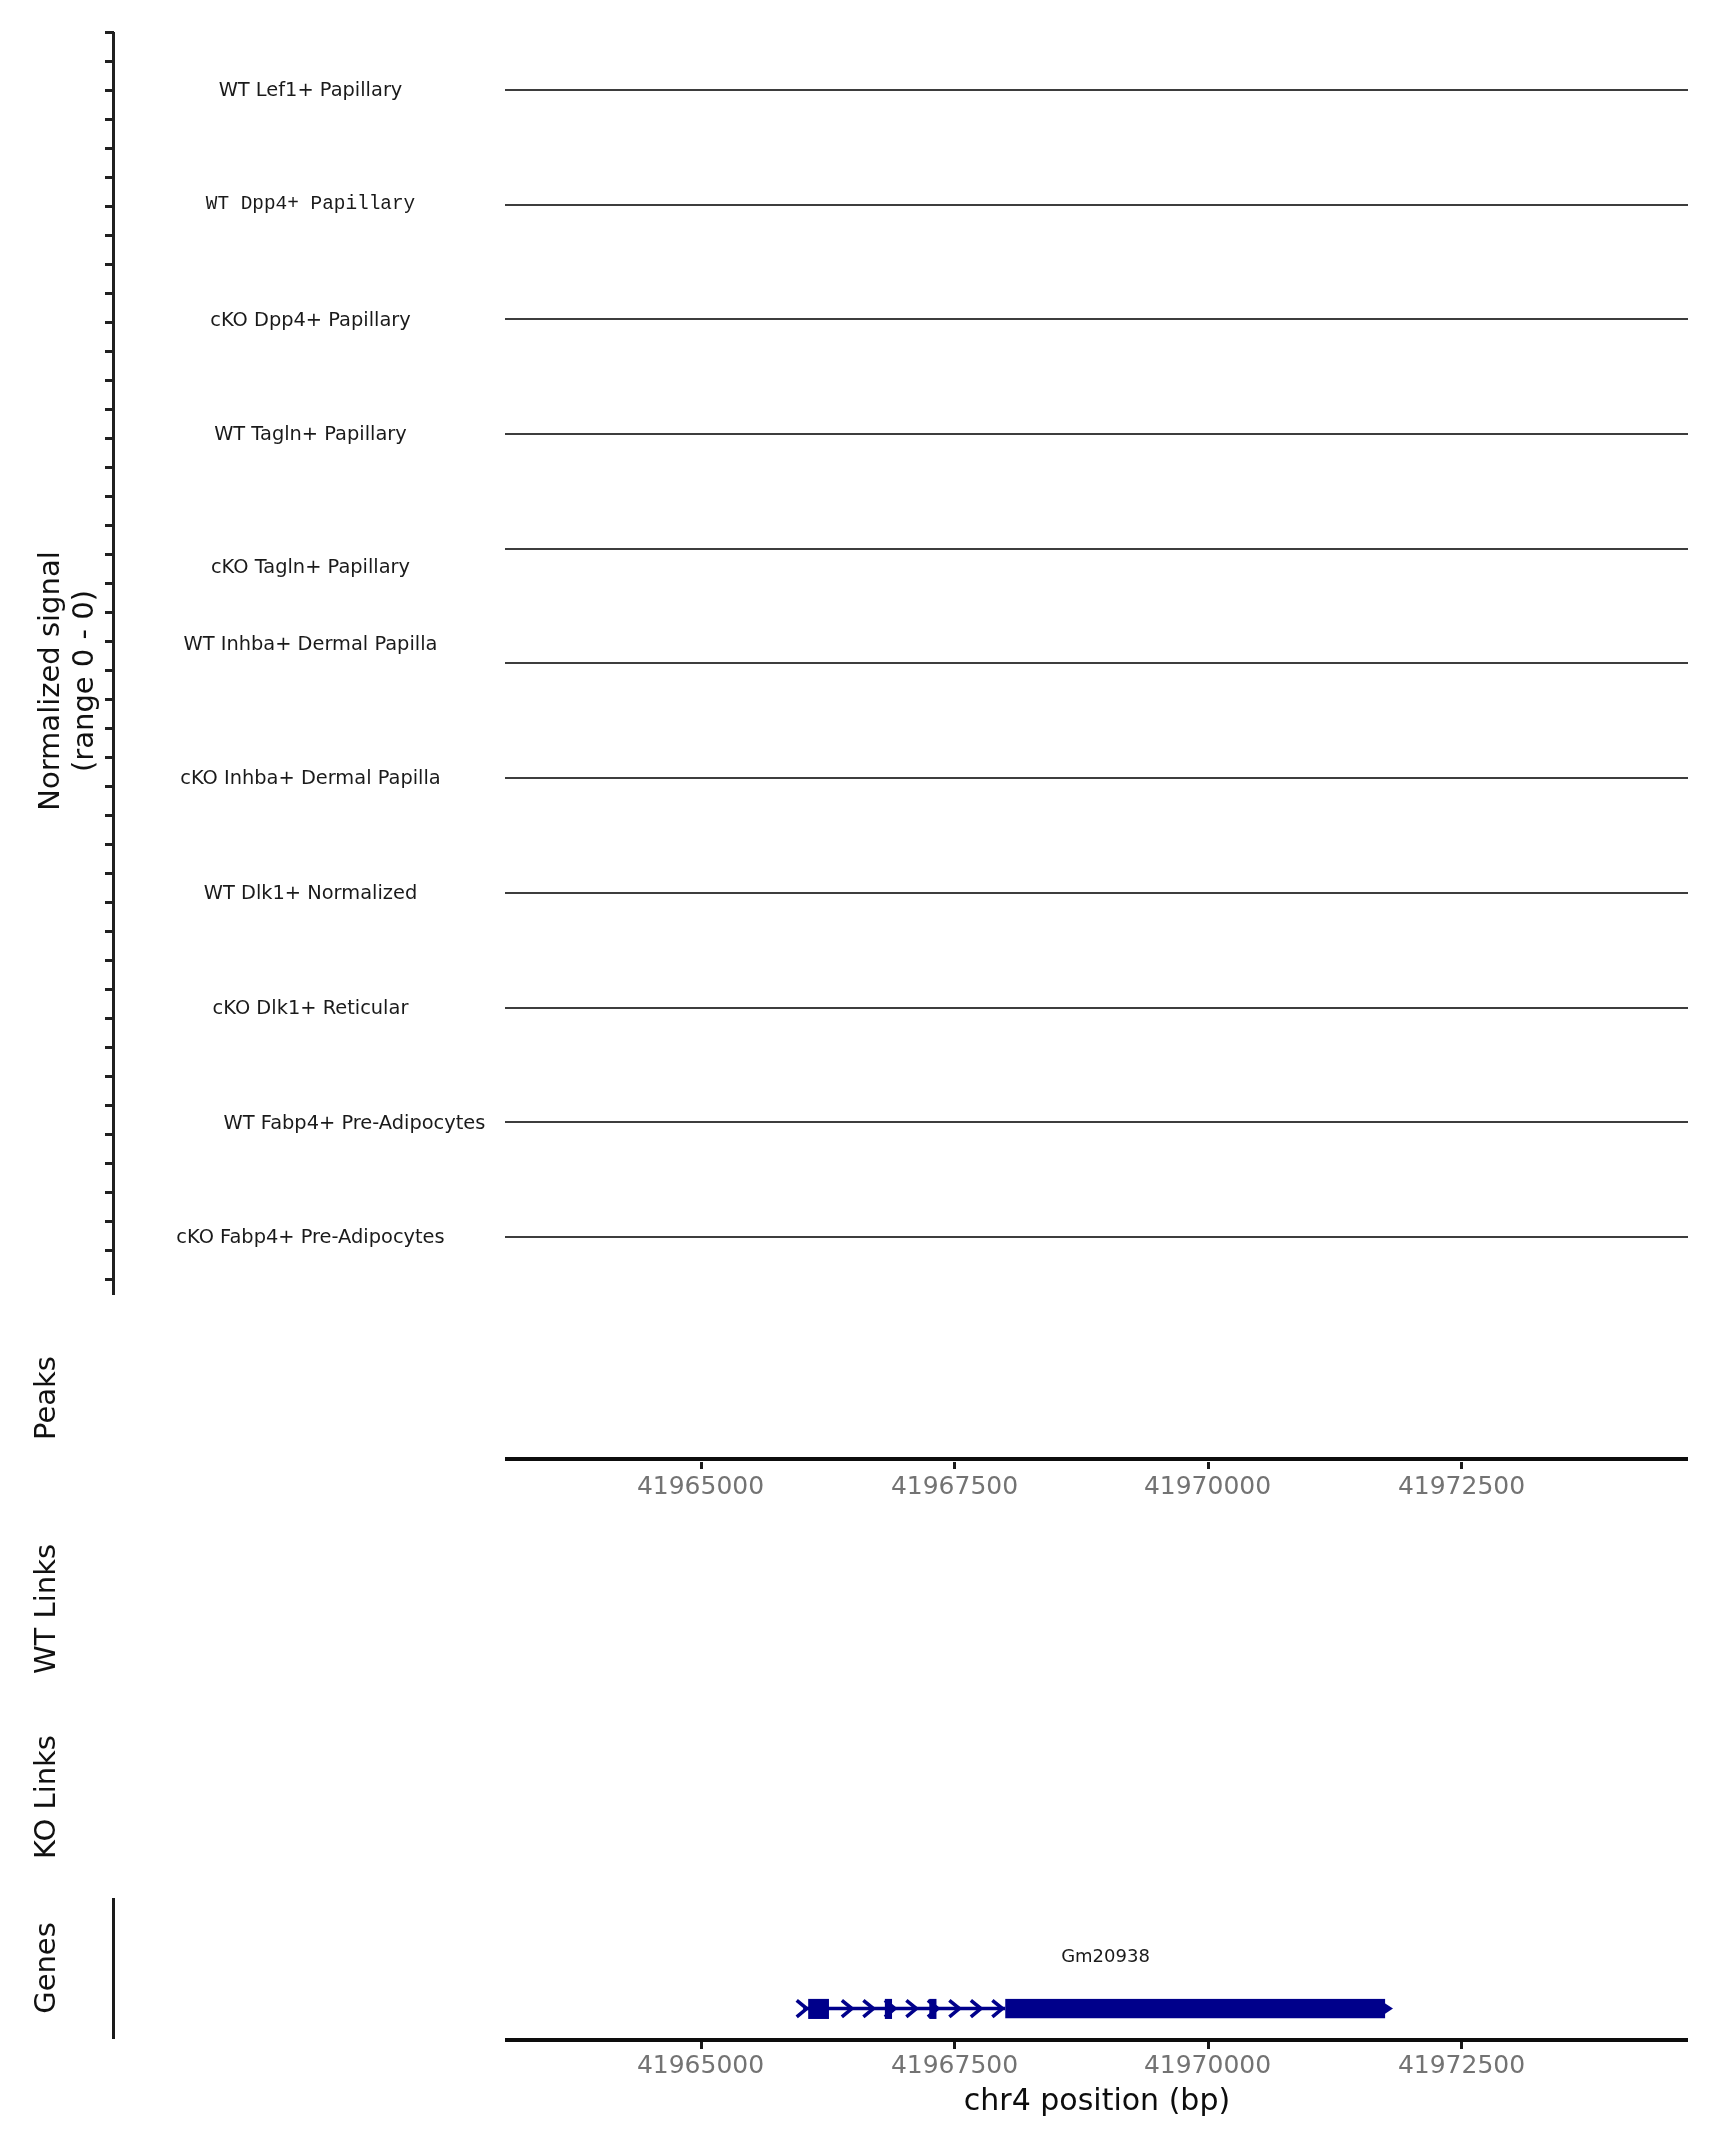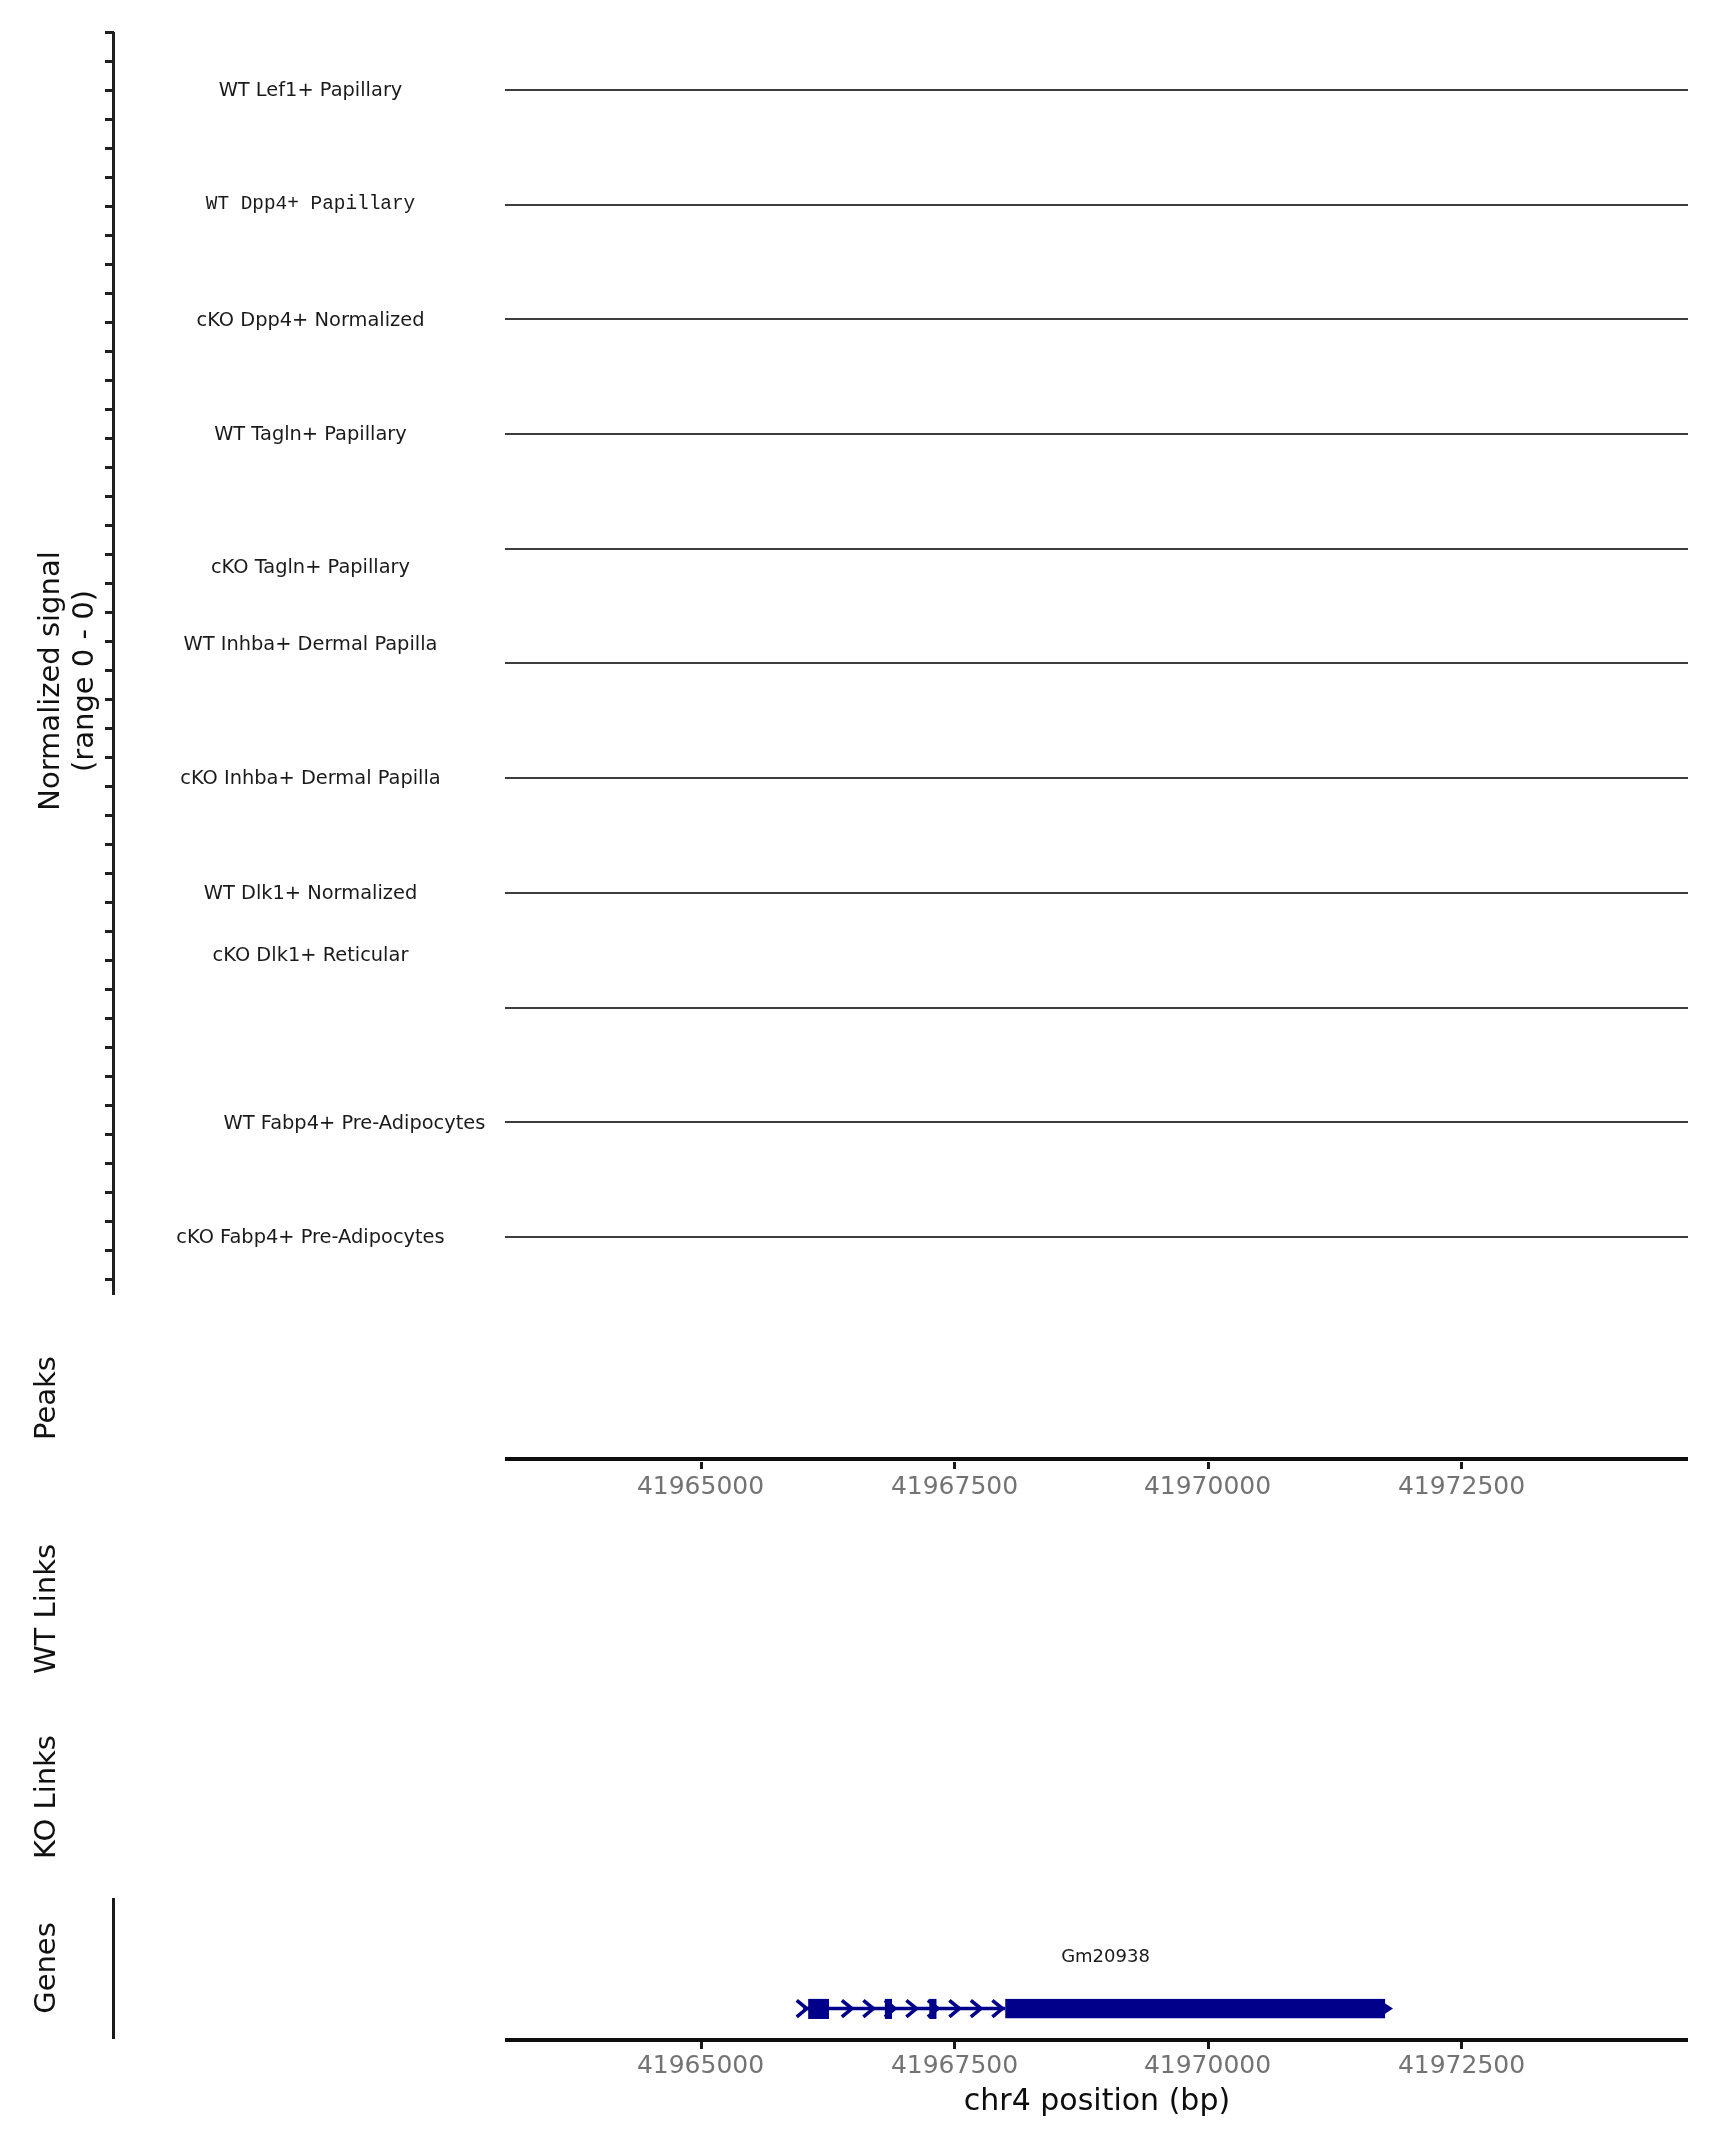--- a/index.html
+++ b/index.html
@@ -44,39 +44,39 @@
     <div>Normalized signal</div>
     <div>(range 0 - 0)</div>
   </div>
 
   <div class="abs track-label" style="top:75px;">WT Lef1+ Papillary</div>
   <div class="abs track-line" style="top:89px;"></div>
 
   <div class="abs track-label" style="top:190px;font-family:Liberation Mono, monospace;">WT Dpp4+ Papillary</div>
   <div class="abs track-line" style="top:204px;"></div>
 
-  <div class="abs track-label" style="top:305px;">cKO Dpp4+ Normalized</div>
+  <div class="abs track-label" style="top:305px;">cKO Dpp4+ Papillary</div>
   <div class="abs track-line" style="top:318px;"></div>
 
   <div class="abs track-label" style="top:419px;">WT Tagln+ Papillary</div>
   <div class="abs track-line" style="top:433px;"></div>
 
   <div class="abs track-label" style="top:532px;margin-top:20px;">cKO Tagln+ Papillary</div>
   <div class="abs track-line" style="top:548px;"></div>
 
   <div class="abs track-label" style="top:629px;">WT Inhba+ Dermal Papilla</div>
   <div class="abs track-line" style="top:662px;"></div>
 
   <div class="abs track-label" style="top:763px;">cKO Inhba+ Dermal Papilla</div>
   <div class="abs track-line" style="top:777px;"></div>
 
   <div class="abs track-label" style="top:878px;">WT Dlk1+ Normalized</div>
   <div class="abs track-line" style="top:892px;"></div>
 
-  <div class="abs track-label" style="top:940px;">cKO Dlk1+ Reticular</div>
+  <div class="abs track-label" style="top:993px;">cKO Dlk1+ Reticular</div>
   <div class="abs track-line" style="top:1007px;"></div>
 
   <div class="abs track-label" style="top:1108px;padding-left:44px;">WT Fabp4+ Pre-Adipocytes</div>
   <div class="abs track-line" style="top:1121px;"></div>
 
   <div class="abs track-label" style="top:1222px;">cKO Fabp4+ Pre-Adipocytes</div>
   <div class="abs track-line" style="top:1236px;"></div>
 
   <div class="abs rot section-label" style="left:45px;top:1398px;">Peaks</div>
   <div class="abs rot section-label" style="left:45px;top:1609px;">WT Links</div>

